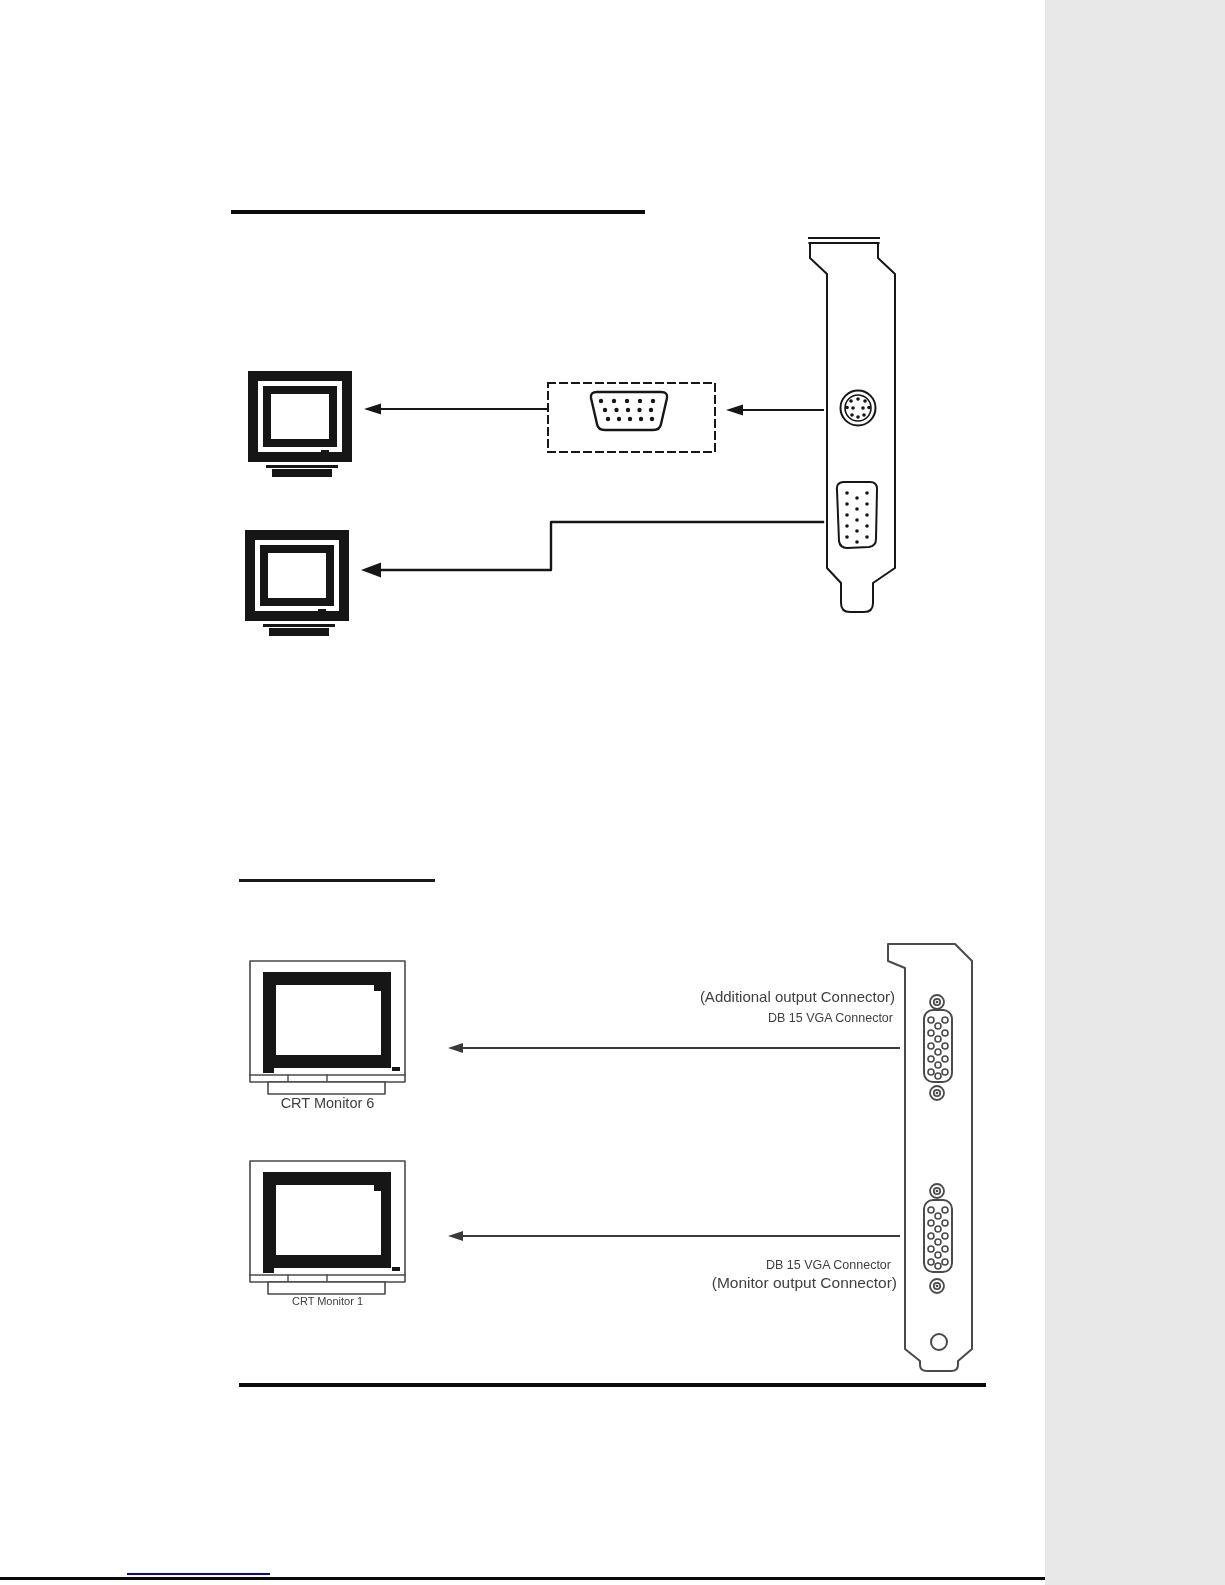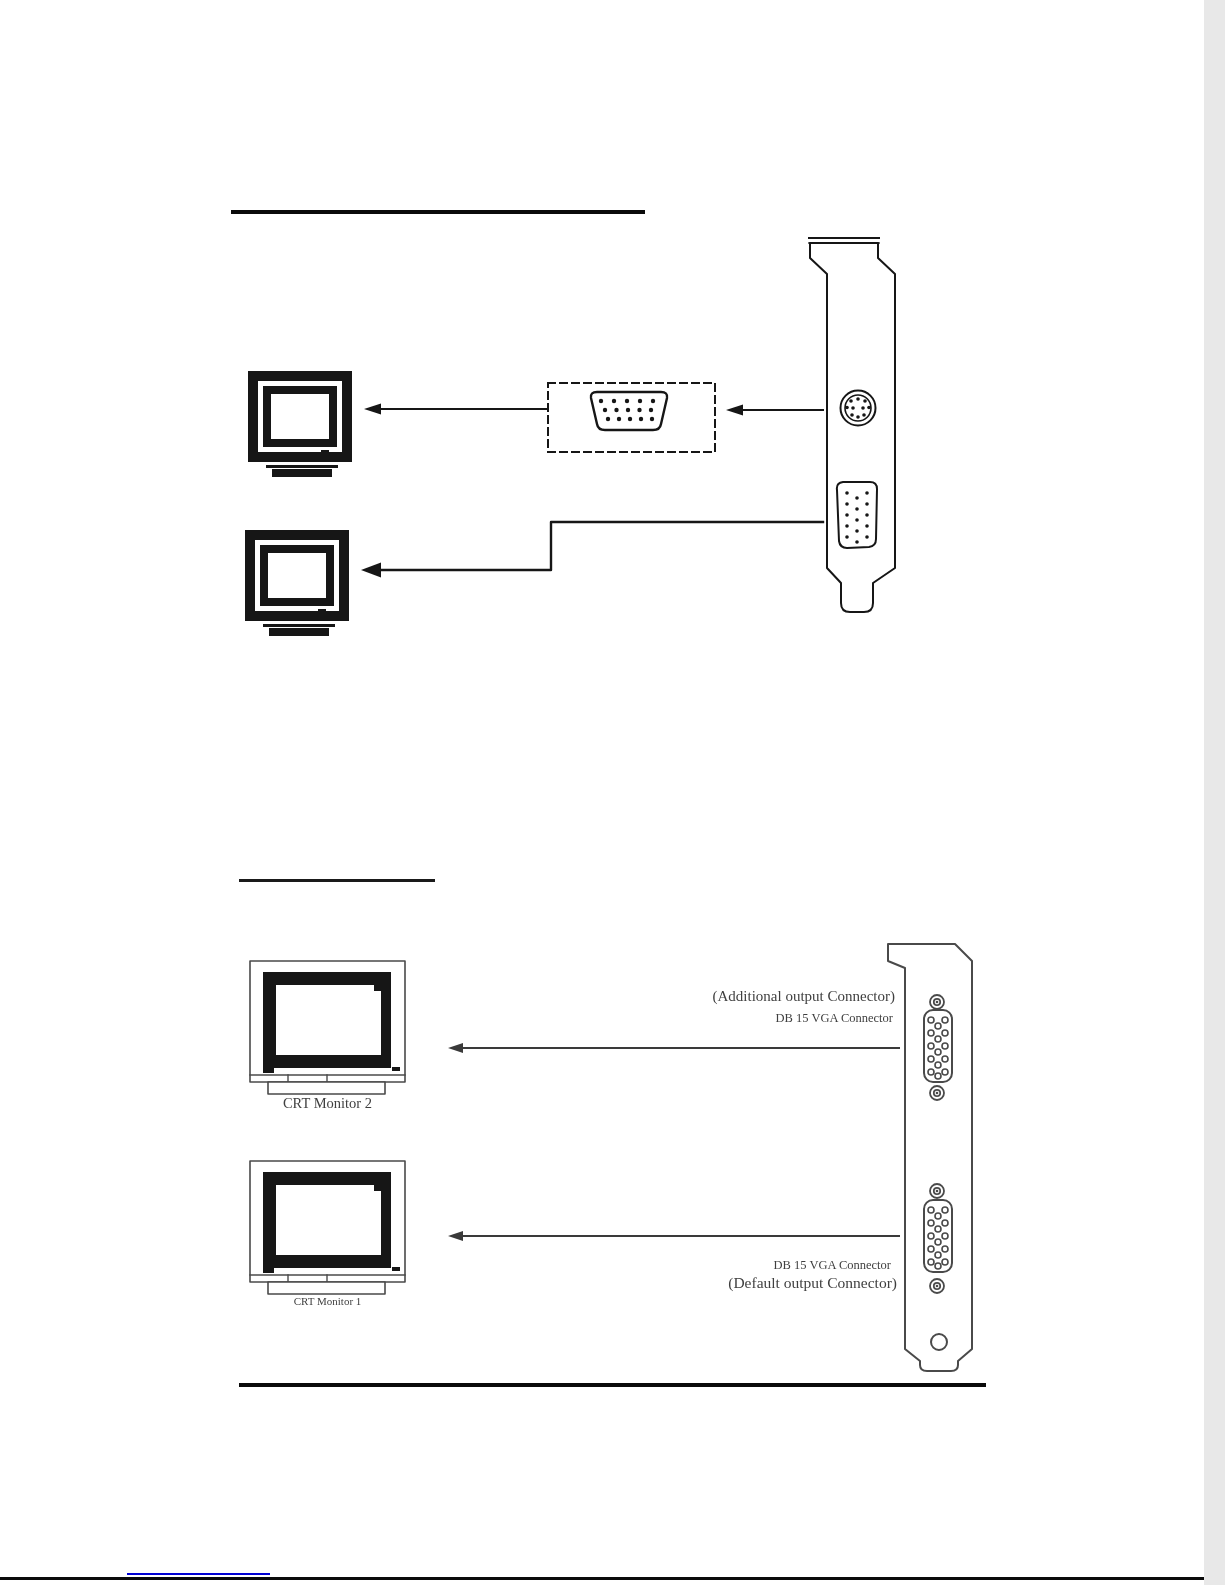--- a/index.html
+++ b/index.html
@@ -1,20 +1,20 @@
 <!DOCTYPE html>
 <html><head>
 <meta charset="utf-8">
 <style>
   html,body{margin:0;padding:0;background:#e8e8e8;}
   .page{
     position:relative;
-    width:1204px;height:1585px;
+    width:1045px;height:1585px;
     background:#ffffff;
-    font-family:Liberation Serif, serif;
+    font-family:Liberation Sans, sans-serif;
     overflow:hidden;
   }
   .rule{position:absolute;background:#0a0a0a;}
   .lbl{
     position:absolute;
     color:#3f3f3f;
     line-height:1.15;
     white-space:nowrap;
   }
   .lbl.right{text-align:right;}
@@ -198,17 +198,17 @@
         <use href="#vga-vertical" x="938" y="1200"></use>
         <use href="#screw-post" x="937" y="1286"></use>
         <circle cx="939" cy="1342" r="8" class="oln2" stroke-width="2"></circle>
       </g>
     </g>
   </svg>
 
   <div class="lbl right" style="left:495px;top:988px;width:400px;font-size:15px;">(Additional output Connector)</div>
   <div class="lbl right" style="left:495px;top:1011px;width:398px;font-size:12.5px;">DB 15 VGA Connector</div>
   <div class="lbl right" style="left:495px;top:1258px;width:396px;font-size:12.5px;">DB 15 VGA Connector</div>
-  <div class="lbl right" style="left:495px;top:1274px;width:402px;font-size:15.5px;">(Default output Connector)</div>
-  <div class="lbl center" style="left:250px;top:1095px;width:155px;font-size:14.5px;">CRT Monitor 2</div>
+  <div class="lbl right" style="left:495px;top:1274px;width:402px;font-size:15.5px;">(Monitor output Connector)</div>
+  <div class="lbl center" style="left:250px;top:1095px;width:155px;font-size:14.5px;">CRT Monitor 6</div>
   <div class="lbl center" style="left:250px;top:1295px;width:155px;font-size:11px;">CRT Monitor 1</div>
 
 </div>
 
 </body></html>

